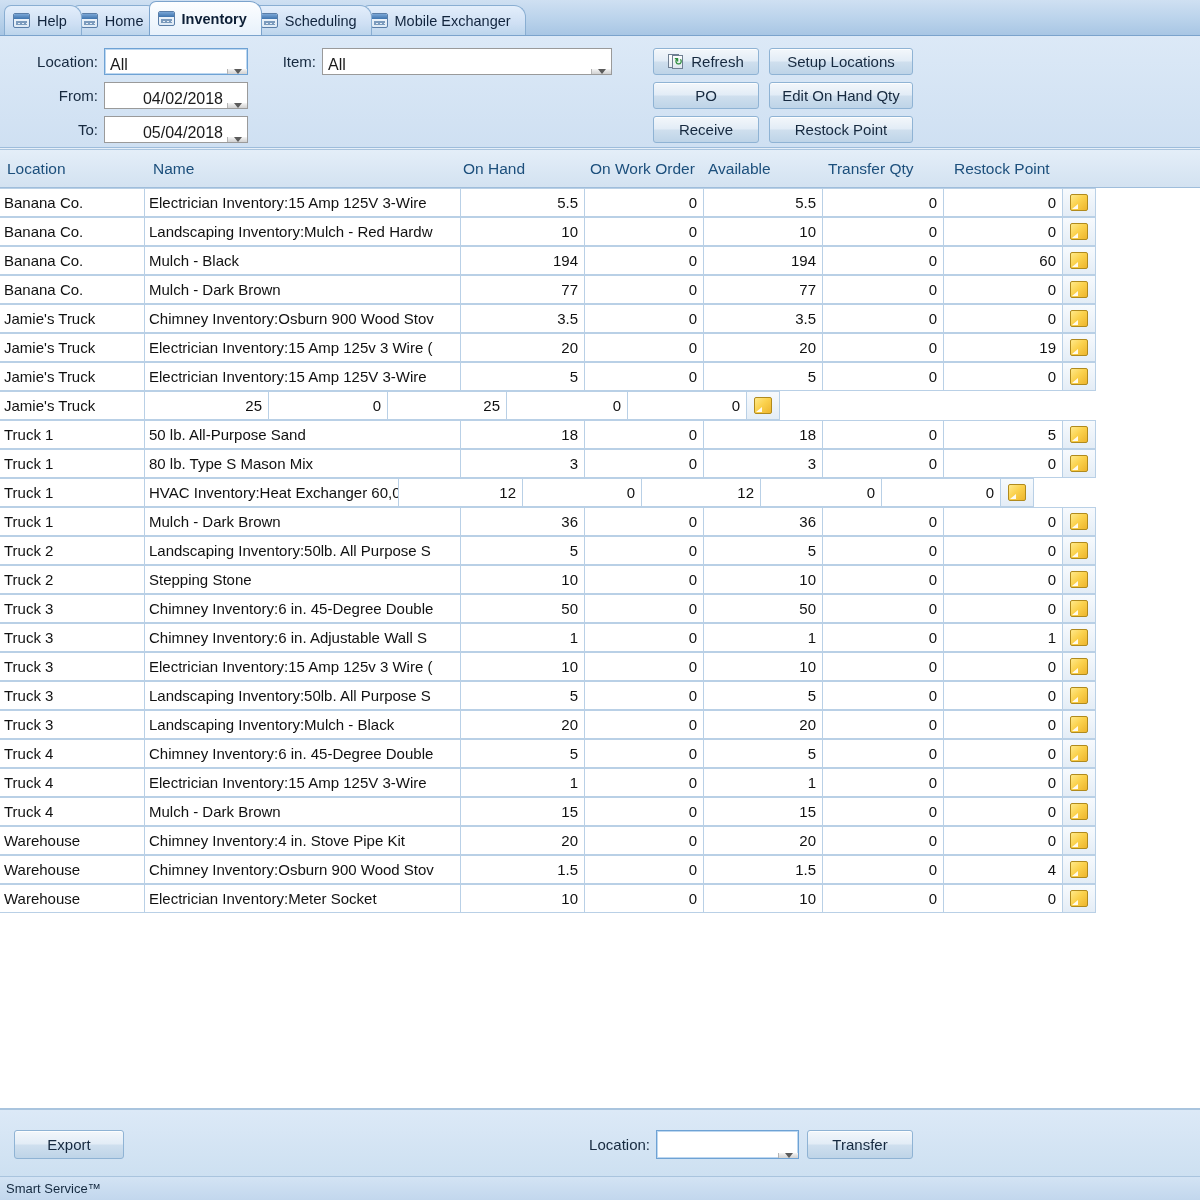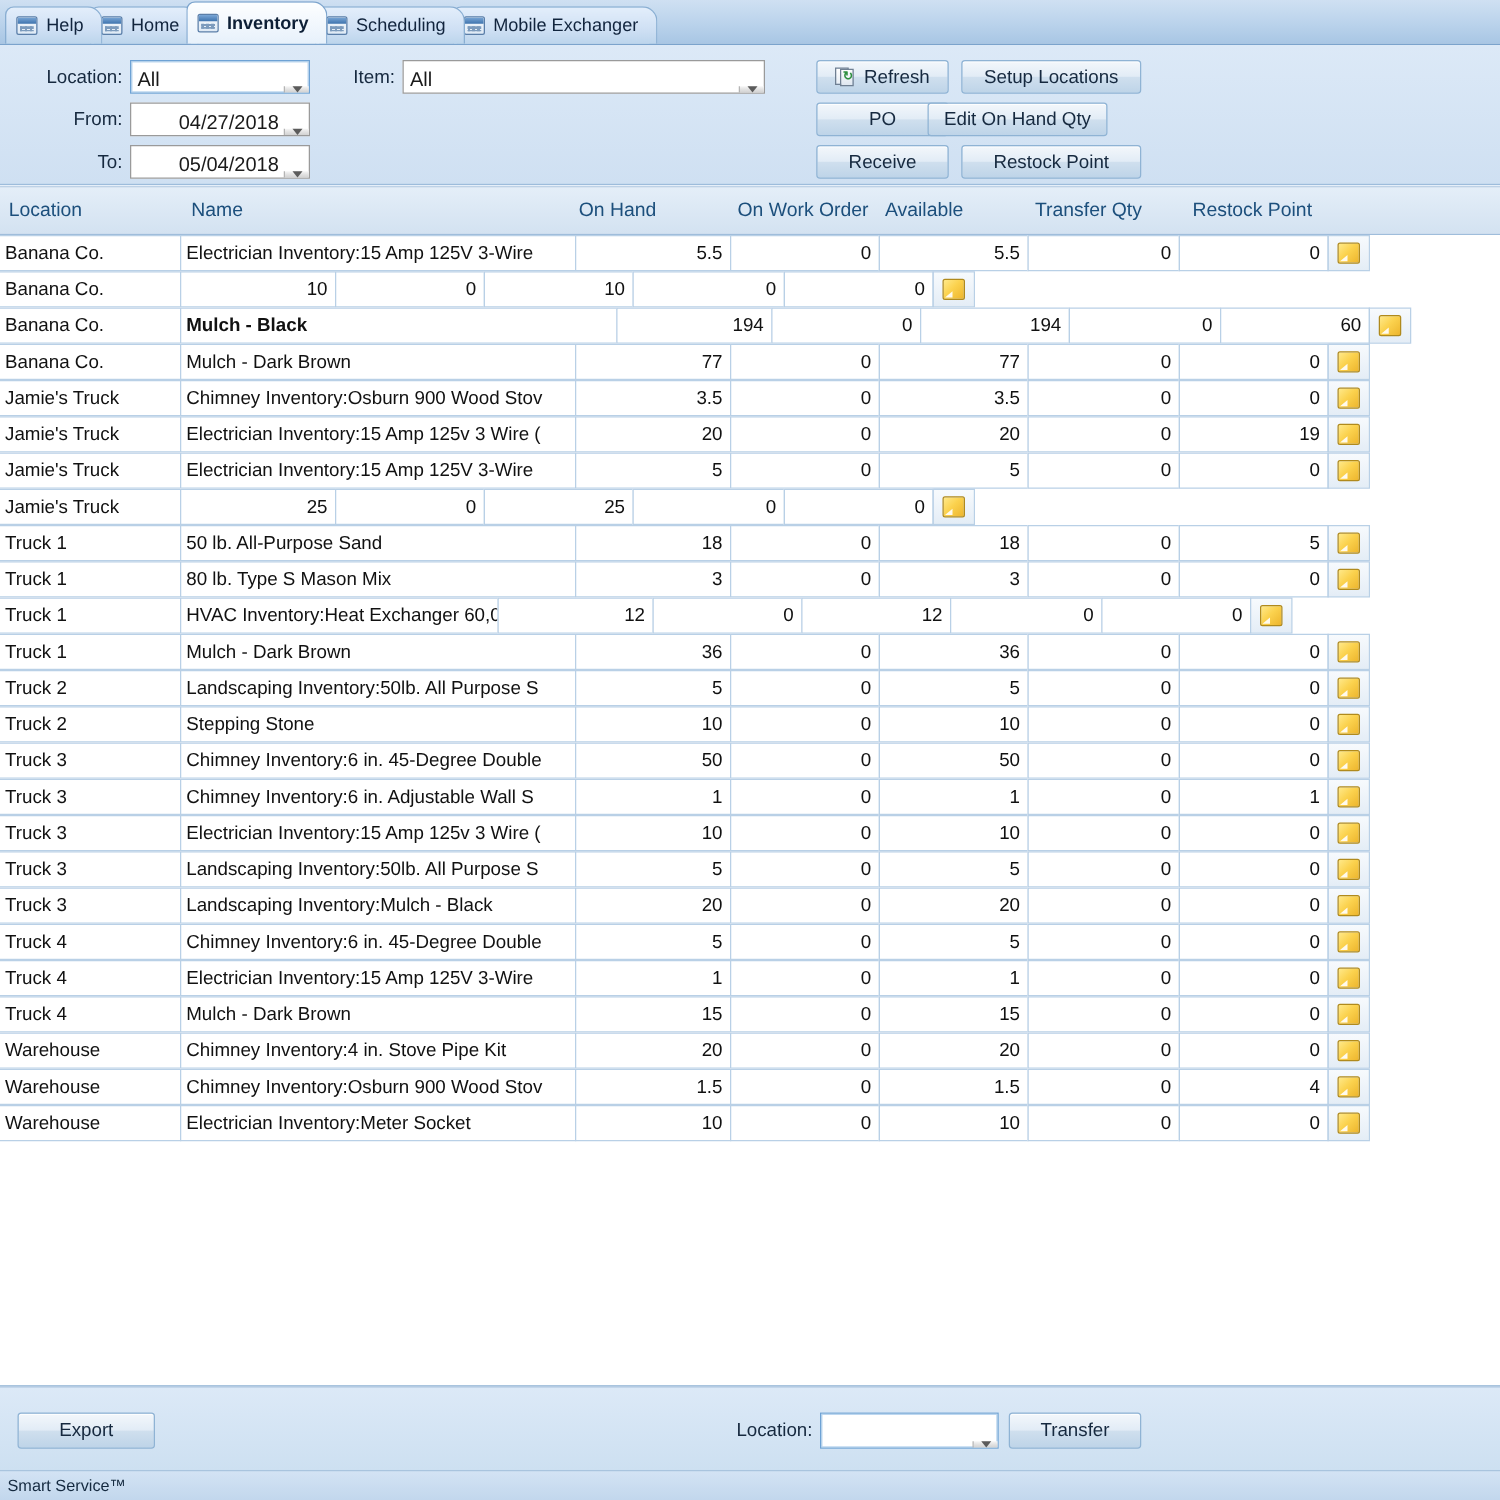--- a/index.html
+++ b/index.html
@@ -316,21 +316,21 @@
         <span class="combo-val">All</span>
         <span class="combo-btn">
             <span class="caret"></span>
           </span>
       </div>
     </div>
 
     <div class="fld" style="left:30px; top:46px;">
       <span class="fld-label" style="width:68px;">From:</span>
       <div class="combo" style="width:144px;">
-        <span class="combo-val right">04/27/2018</span>
+        <span class="combo-val right">04/02/2018</span>
         <span class="combo-btn">
             <span class="caret"></span>
           </span>
       </div>
     </div>
 
     <div class="fld" style="left:30px; top:80px;">
       <span class="fld-label" style="width:68px;">To:</span>
       <div class="combo" style="width:144px;">
         <span class="combo-val right">05/04/2018</span>
@@ -364,21 +364,21 @@
     </div>
 
     <div class="btn" style="left:653px; top:80px; width:106px; height:27px;">
       <span>Receive</span>
     </div>
 
     <div class="btn" style="left:769px; top:12px; width:144px; height:27px;">
       <span>Setup Locations</span>
     </div>
 
-    <div class="btn" style="left:742px; top:46px; width:144px; height:27px;">
+    <div class="btn" style="left:769px; top:46px; width:144px; height:27px;">
       <span>Edit On Hand Qty</span>
     </div>
 
     <div class="btn" style="left:769px; top:80px; width:144px; height:27px;">
       <span>Restock Point</span>
     </div>
   </div>
 
   <div class="gridwrap">
     <div class="ghead">
@@ -398,32 +398,33 @@
           <div class="cell num" style="width: 120px;">0</div>
           <div class="cell num" style="width: 120px;">5.5</div>
           <div class="cell num" style="width: 122px;">0</div>
           <div class="cell num" style="width: 120px;">0</div>
           <div class="iconcell" style="width: 34px;">
             <span class="noteicon"></span>
           </div>
         </div>
         <div class="grow">
           <div class="cell" style="width: 146px;">Banana Co.</div>
+          <div class="cell" style="width: 317px;">Landscaping Inventory:Mulch - Red Hardw</div>
           <div class="cell num" style="width: 125px;">10</div>
           <div class="cell num" style="width: 120px;">0</div>
           <div class="cell num" style="width: 120px;">10</div>
           <div class="cell num" style="width: 122px;">0</div>
           <div class="cell num" style="width: 120px;">0</div>
           <div class="iconcell" style="width: 34px;">
             <span class="noteicon"></span>
           </div>
         </div>
         <div class="grow">
           <div class="cell" style="width: 146px;">Banana Co.</div>
-          <div class="cell" style="width: 350px; font-weight: bold;">Mulch - Black</div>
+          <div class="cell" style="width: 317px;">Mulch - Black</div>
           <div class="cell num" style="width: 125px;">194</div>
           <div class="cell num" style="width: 120px;">0</div>
           <div class="cell num" style="width: 120px;">194</div>
           <div class="cell num" style="width: 122px;">0</div>
           <div class="cell num" style="width: 120px;">60</div>
           <div class="iconcell" style="width: 34px;">
             <span class="noteicon"></span>
           </div>
         </div>
         <div class="grow">

